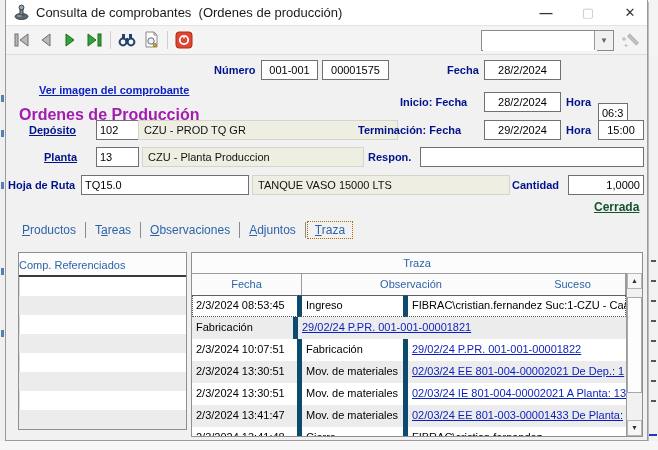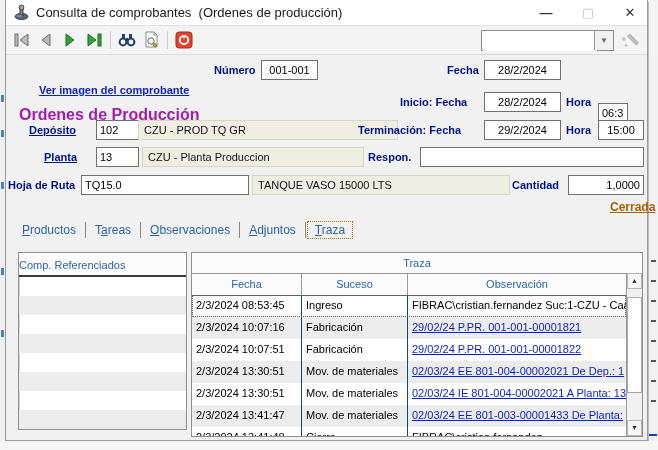--- a/index.html
+++ b/index.html
@@ -46,21 +46,21 @@
 
   
   .lbl{position:absolute;font-size:11px;font-weight:bold;color:#00138b;white-space:nowrap;}
   .lbl-link{text-decoration:underline;cursor:pointer;}
   .h1{position:absolute;left:13px;top:58px;font-size:16px;font-weight:bold;color:#a21caf;margin-top:48px;}
   .a-link{position:absolute;left:33px;top:84px;font-size:11px;color:#0a1fc0;text-decoration:underline;cursor:pointer;font-weight:bold;}
   .inp{position:absolute;height:20px;border:1px solid #707070;background:#fff;font:11px "Liberation Sans",sans-serif;color:#000;padding:0 3px;box-sizing:border-box;outline:none;}
   .ctr{text-align:center;}
   .rgt{text-align:right;}
   .ro{position:absolute;height:20px;background:#eeeee2;border:1px solid #d6d6c8;font-size:11px;color:#111;line-height:18px;padding:0 5px;box-sizing:border-box;white-space:nowrap;overflow:hidden;}
-  .cerrada{position:absolute;left:588px;top:200px;font-size:12px;font-weight:bold;color:#a16207;text-decoration:underline;cursor:pointer;margin-left:16px;}
+  .cerrada{position:absolute;left:588px;top:200px;font-size:12px;font-weight:bold;color:#14532d;text-decoration:underline;cursor:pointer;}
 
   
   .tabs{position:absolute;left:8px;top:219px;height:21px;display:flex;align-items:center;}
   .tab{font-size:12px;color:#2d64a8;padding:2px 8px;cursor:pointer;white-space:nowrap;}
   .tab u{text-decoration:underline;}
   .tab.active{border:1px dotted #b06a00;padding:1px 7px;}
   .tab-sep{width:1px;height:16px;background:#8a8a8a;margin:0 1px;}
 
   
   .refpanel{position:absolute;left:12px;top:252px;width:169px;height:178px;background:#fff;border:1px solid #8f8f8f;box-shadow:inset 1px 1px 0 #d9d9d9;box-sizing:border-box;overflow:hidden;}
@@ -73,21 +73,21 @@
   .tz-title{height:20px;background:#fcfcfc;border-bottom:1px solid #9a9a9a;color:#2d64a8;font-size:11px;text-align:center;line-height:20px;}
   .tz-head{display:flex;height:22px;margin-right:16px;border-bottom:1px solid #6b6b6b;box-sizing:border-box;}
   .tz-head .hc{background:#fbfbfb;color:#2d64a8;font-size:11px;text-align:center;line-height:21px;border-right:1px solid #9a9a9a;box-sizing:border-box;}
   .c-fecha{width:110px;flex:0 0 auto;}
   .c-suceso{width:106px;flex:0 0 auto;}
   .c-obs{flex:1 1 auto;}
   .tz-body{position:absolute;left:0;top:42px;right:16px;bottom:0;overflow:hidden;}
   .tz-row{display:flex;height:22px;font-size:11px;color:#000;}
   .tz-row.alt{background:#ececec;}
   .tz-row.focus{outline:1px dotted #555;outline-offset:-1px;}
-  .tz-row .cell{padding:0 4px;line-height:21px;white-space:nowrap;overflow:hidden;border-right:1px solid #0c4a6e;box-sizing:border-box;}
+  .tz-row .cell{padding:0 4px;line-height:21px;white-space:nowrap;overflow:hidden;border-right:5px solid #0c4a6e;box-sizing:border-box;}
   .tz-row .cell:last-child{border-right:none;}
   .tz-row .obs-link{color:#0a1fc0;text-decoration:underline;cursor:pointer;}
 
   
   .tz-scroll{position:absolute;right:0;top:20px;bottom:0;width:16px;background:#f1f1f1;border-left:1px solid #9a9a9a;box-sizing:border-box;}
   .sb-btn{position:absolute;left:0;width:15px;height:16px;background:#f6f6f6;border:1px solid #b5b5b5;box-sizing:border-box;color:#333;font-size:7px;text-align:center;line-height:14px;cursor:pointer;}
   .sb-up{top:0;}
   .sb-dn{bottom:0;}
   .sb-thumb{position:absolute;left:0;top:24px;width:15px;height:96px;background:#fdfdfd;border:1px solid #a8a8a8;box-sizing:border-box;cursor:pointer;}
 
@@ -200,20 +200,21 @@
           <path d="M6 13 v3 M4.5 14.5 h3" stroke="#9b9b9b" stroke-width="1.2"></path>
         </svg>
       </span>
     </div>
 
     <div class="h1">Ordenes de Producción</div>
     <a class="a-link">Ver imagen del comprobante</a>
 
     <span class="lbl" style="left:208px;top:64px">Número</span>
     <input class="inp ctr" style="left: 255px; top: 60px; width: 57px;" value="001-001">
+    <input class="inp ctr" style="left: 316px; top: 60px; width: 67px;" value="00001575">
     <span class="lbl" style="left:441px;top:64px">Fecha</span>
     <input class="inp ctr" style="left: 478px; top: 60px; width: 77px;" value="28/2/2024">
 
     <span class="lbl" style="left:394px;top:96px">Inicio: Fecha</span>
     <input class="inp ctr" style="left: 478px; top: 92px; width: 77px;" value="28/2/2024">
     <span class="lbl" style="left:560px;top:96px">Hora</span>
     <input class="inp ctr" style="left: 592px; top: 103px; width: 30px;" value="06:30">
 
     <span class="lbl lbl-link" style="left:23px;top:124px">Depósito</span>
     <input class="inp" style="left: 90px; top: 120px; width: 43px;" value="102">
@@ -260,31 +261,30 @@
           <div class="ref-row alt"></div>
           <div class="ref-row"></div>
           <div class="ref-row alt"></div>
         </div>
     </div>
 
     <div class="tz">
       <div class="tz-title">Traza</div>
       <div class="tz-head">
         <div class="hc c-fecha">Fecha</div>
+        <div class="hc c-obs" style="border-right:none">Observación</div>
         <div class="hc c-suceso">Suceso</div>
-        <div class="hc c-obs" style="border-right:none">Observación</div>
       </div>
       <div class="tz-body" id="tz-body">
           <div class="tz-row focus">
             <div class="cell c-fecha">2/3/2024 08:53:45</div>
             <div class="cell c-suceso">Ingreso</div>
             <div class="cell c-obs">FIBRAC\cristian.fernandez Suc:1-CZU - Caa</div>
           </div>
           <div class="tz-row alt">
-            <div class="cell c-fecha">2/3/2024 10:07:16</div>
             <div class="cell c-suceso">Fabricación</div>
             <div class="cell c-obs obs-link">29/02/24 P.PR. 001-001-00001821</div>
           </div>
           <div class="tz-row">
             <div class="cell c-fecha">2/3/2024 10:07:51</div>
             <div class="cell c-suceso">Fabricación</div>
             <div class="cell c-obs obs-link">29/02/24 P.PR. 001-001-00001822</div>
           </div>
           <div class="tz-row alt">
             <div class="cell c-fecha">2/3/2024 13:30:51</div>

